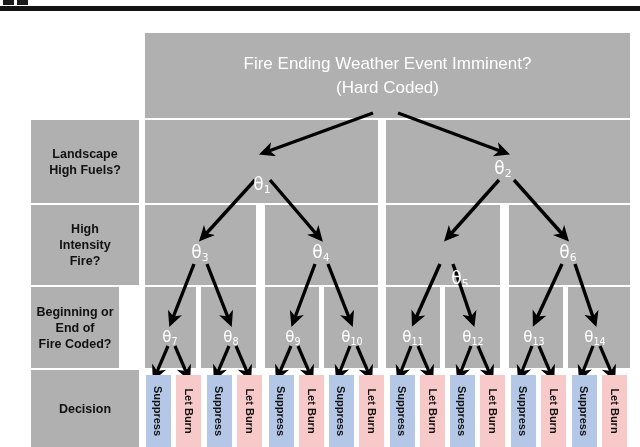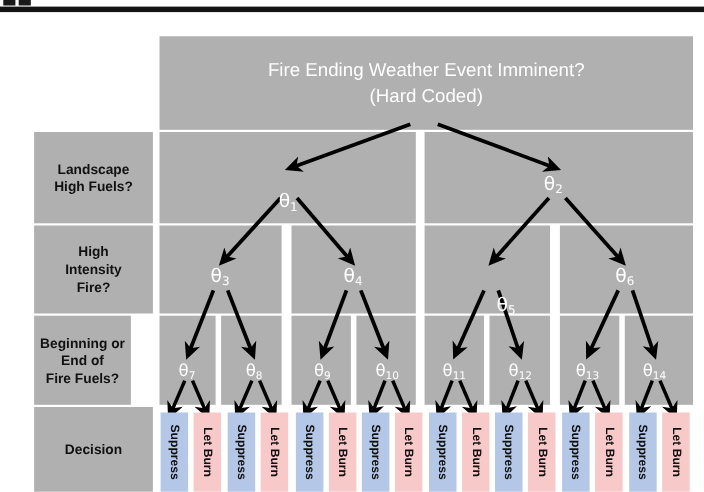--- a/index.html
+++ b/index.html
@@ -140,21 +140,21 @@
       <div>High</div>
       <div>Intensity</div>
       <div>Fire?</div>
     </div>
   </div>
 
   <div class="rowlabel" style="left:31px; top:287px; width:88px; height:81px;">
     <div>
       <div>Beginning or</div>
       <div>End of</div>
-      <div>Fire Fuels?</div>
+      <div>Fire Coded?</div>
     </div>
   </div>
 
   <div class="rowlabel" style="left:31px; top:370px; width:108px; height:77px;">
     <div>Decision</div>
   </div>
 
   <div class="gray" style="left:145px; top:120px; width:233px; height:83px;"></div>
   <div class="gray" style="left:386px; top:120px; width:244px; height:83px;"></div>
 

